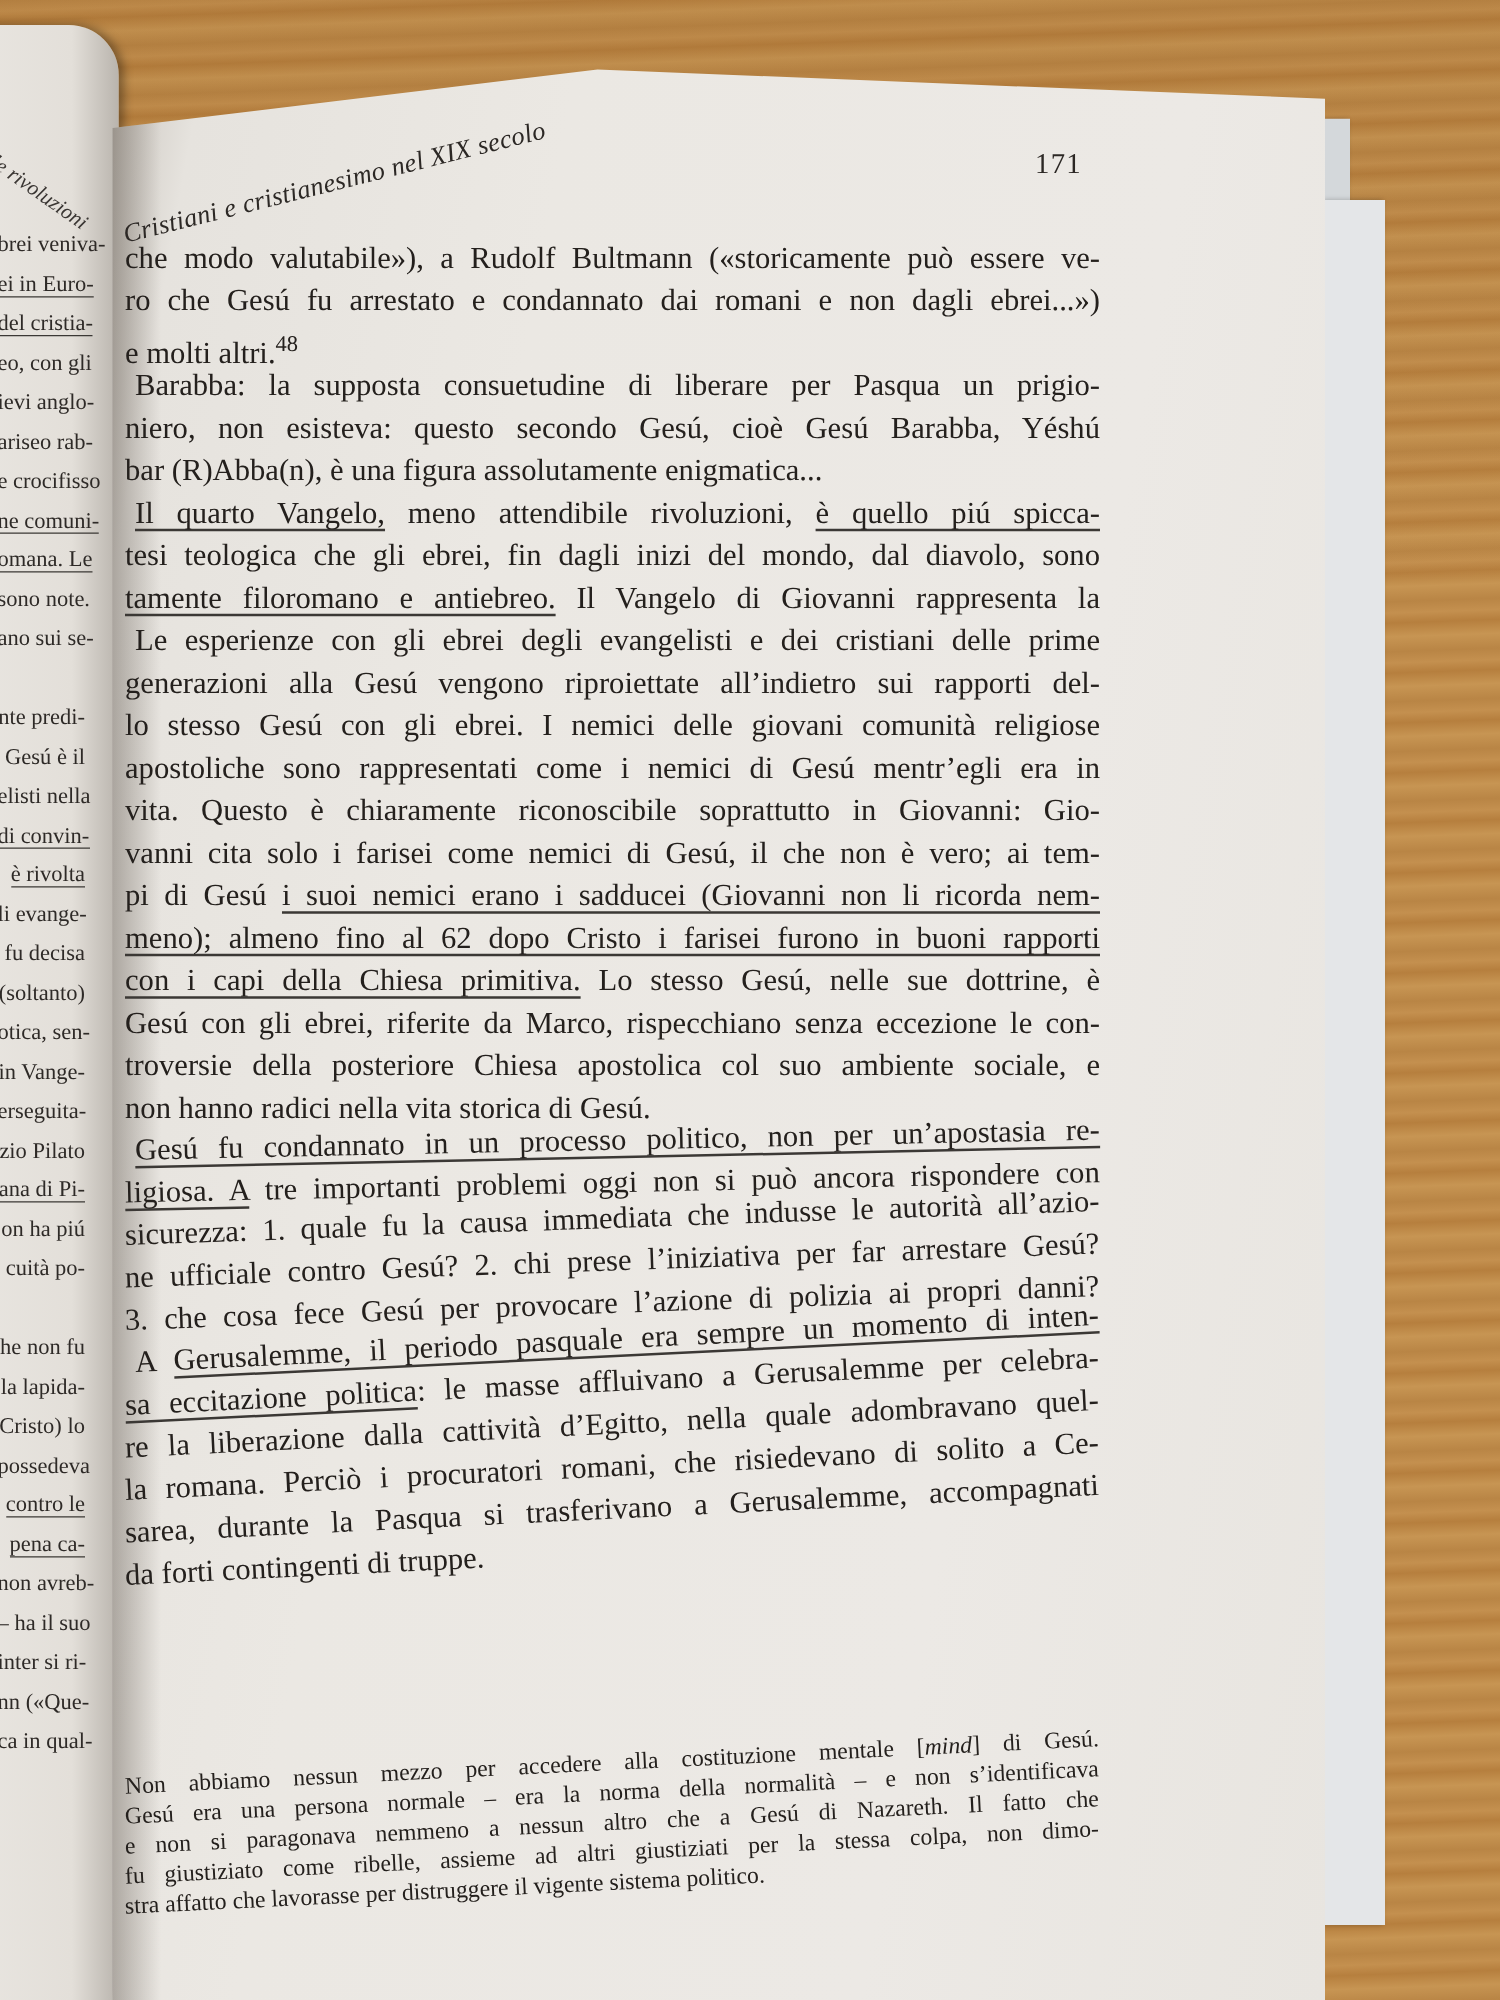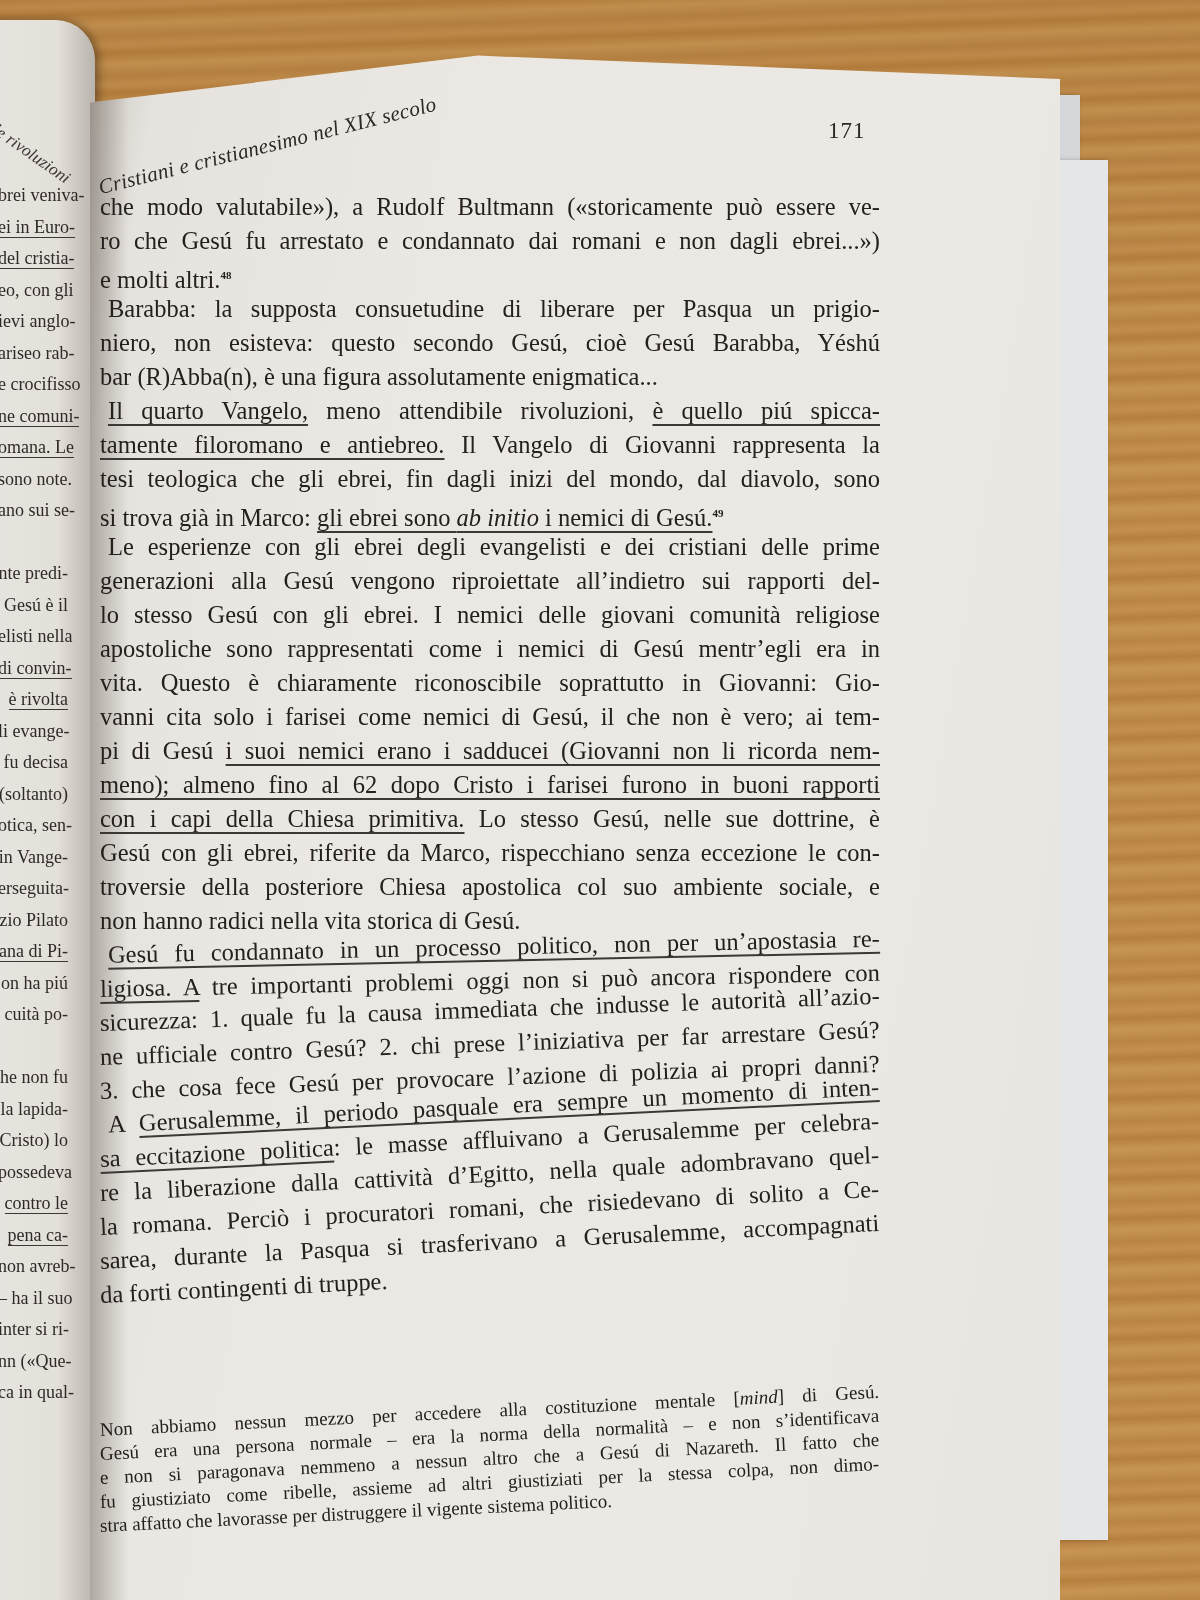--- a/index.html
+++ b/index.html
@@ -86,21 +86,21 @@
     }
     .line.last { text-align-last: left; }
     .line.indent { padding-left: 8px; }
     .line .u {
       text-decoration: underline;
       text-decoration-color: #3b3835;
       text-decoration-thickness: 2px;
       text-underline-offset: 5px;
     }
     .line em { font-style: italic; }
-    .sup { font-size: 11px; vertical-align: super; font-weight: bold; }
+    .sup { font-size: 18px; vertical-align: super; }
 
     .notes { position: absolute; left: 10px; top: 1378px; width: 780px; }
     .note-line {
       font-size: 19px; color: #24201d;
       height: 24px; line-height: 24px;
       white-space: nowrap; text-align: justify; text-align-last: justify;
     }
     .note-line.last { text-align-last: left; }
 
     
@@ -164,23 +164,22 @@
   <div class="page-number">171</div>
 
   <div class="text-block">
     <div class="line">che modo valutabile»), a Rudolf Bultmann («storicamente può essere ve-</div>
     <div class="line">ro che Gesú fu arrestato e condannato dai romani e non dagli ebrei...»)</div>
     <div class="line last"><span>e molti altri.</span><span class="sup">48</span></div>
     <div class="line indent">Barabba: la supposta consuetudine di liberare per Pasqua un prigio-</div>
     <div class="line">niero, non esisteva: questo secondo Gesú, cioè Gesú Barabba, Yéshú</div>
     <div class="line last">bar (R)Abba(n), è una figura assolutamente enigmatica...</div>
     <div class="line indent"><span class="u">Il quarto Vangelo,</span><span> meno attendibile rivoluzioni, </span><span class="u">è quello piú spicca-</span></div>
+    <div class="line">tesi teologica che gli ebrei, fin dagli inizi del mondo, dal diavolo, sono</div>
     <div class="line"><span class="u">tamente filoromano e antiebreo.</span><span> Il Vangelo di Giovanni rappresenta la</span></div>
-    <div class="line">tesi teologica che gli ebrei, fin dagli inizi del mondo, dal diavolo, sono</div>
-    <div class="line last"><span>si trova già in Marco: </span><span class="u"><span>gli ebrei sono </span><em>ab initio</em><span> i nemici di Gesú.</span></span><span class="sup">49</span></div>
     <div class="line indent">Le esperienze con gli ebrei degli evangelisti e dei cristiani delle prime</div>
     <div class="line">generazioni alla Gesú vengono riproiettate all’indietro sui rapporti del-</div>
     <div class="line">lo stesso Gesú con gli ebrei. I nemici delle giovani comunità religiose</div>
     <div class="line">apostoliche sono rappresentati come i nemici di Gesú mentr’egli era in</div>
     <div class="line">vita. Questo è chiaramente riconoscibile soprattutto in Giovanni: Gio-</div>
     <div class="line">vanni cita solo i farisei come nemici di Gesú, il che non è vero; ai tem-</div>
     <div class="line"><span>pi di Gesú </span><span class="u">i suoi nemici erano i sadducei (Giovanni non li ricorda nem-</span></div>
     <div class="line"><span class="u">meno); almeno fino al 62 dopo Cristo i farisei furono in buoni rapporti</span></div>
     <div class="line"><span class="u">con i capi della Chiesa primitiva.</span><span> Lo stesso Gesú, nelle sue dottrine, è</span></div>
     <div class="line">Gesú con gli ebrei, riferite da Marco, rispecchiano senza eccezione le con-</div>

